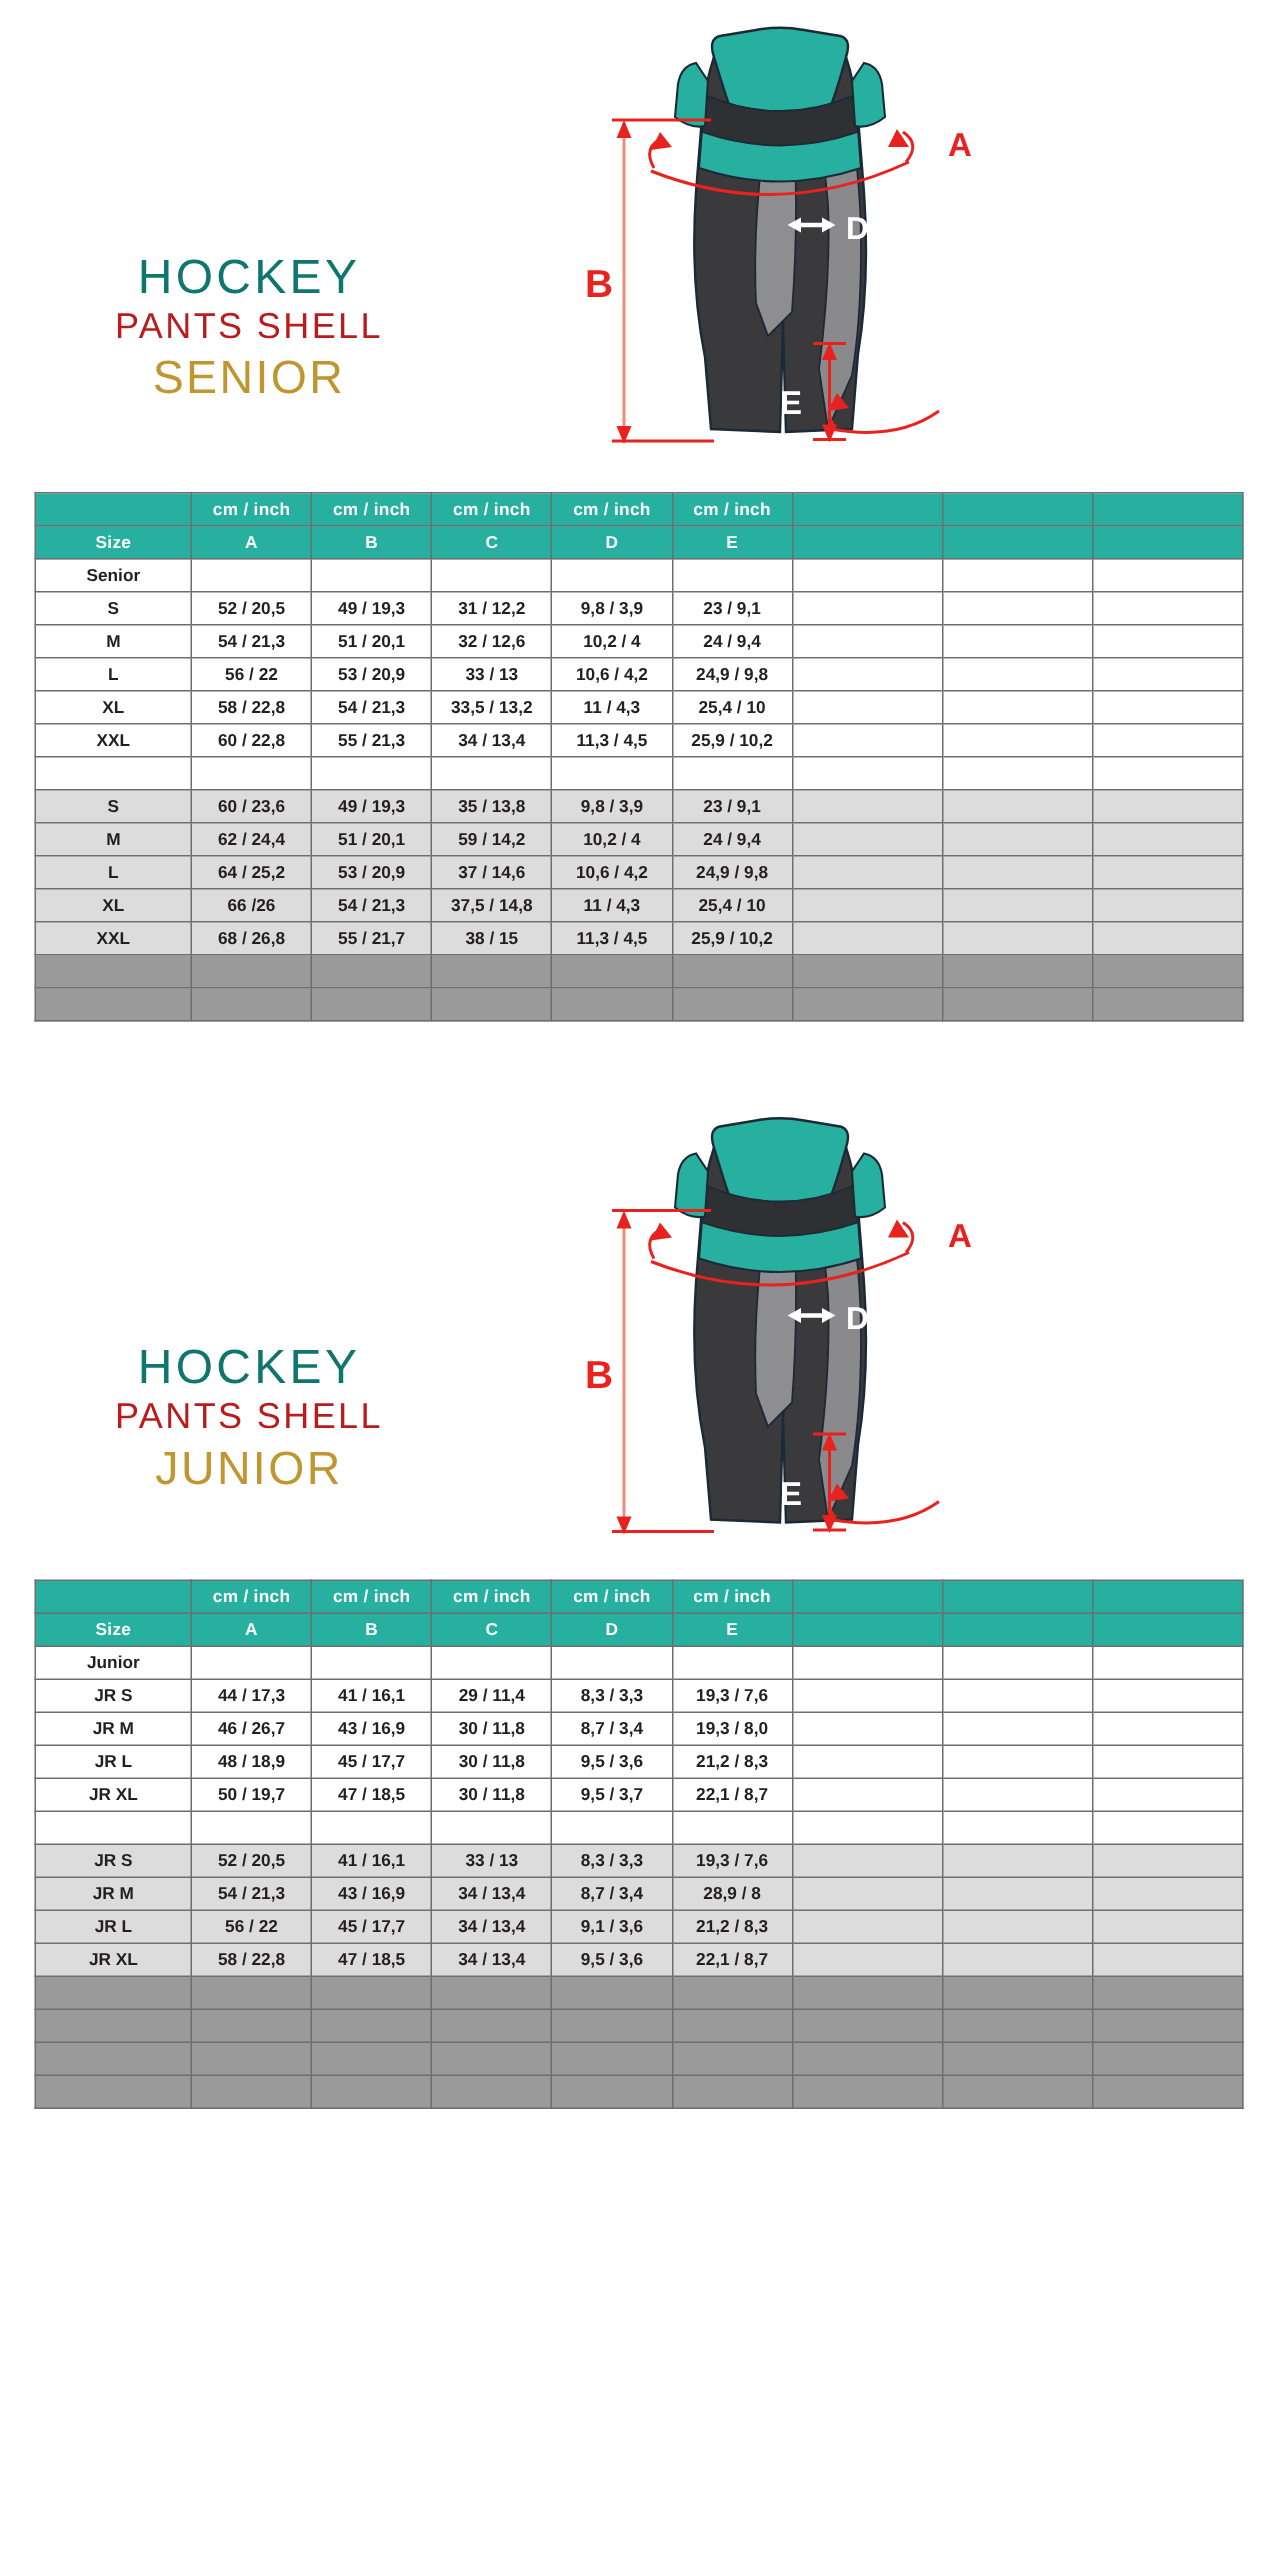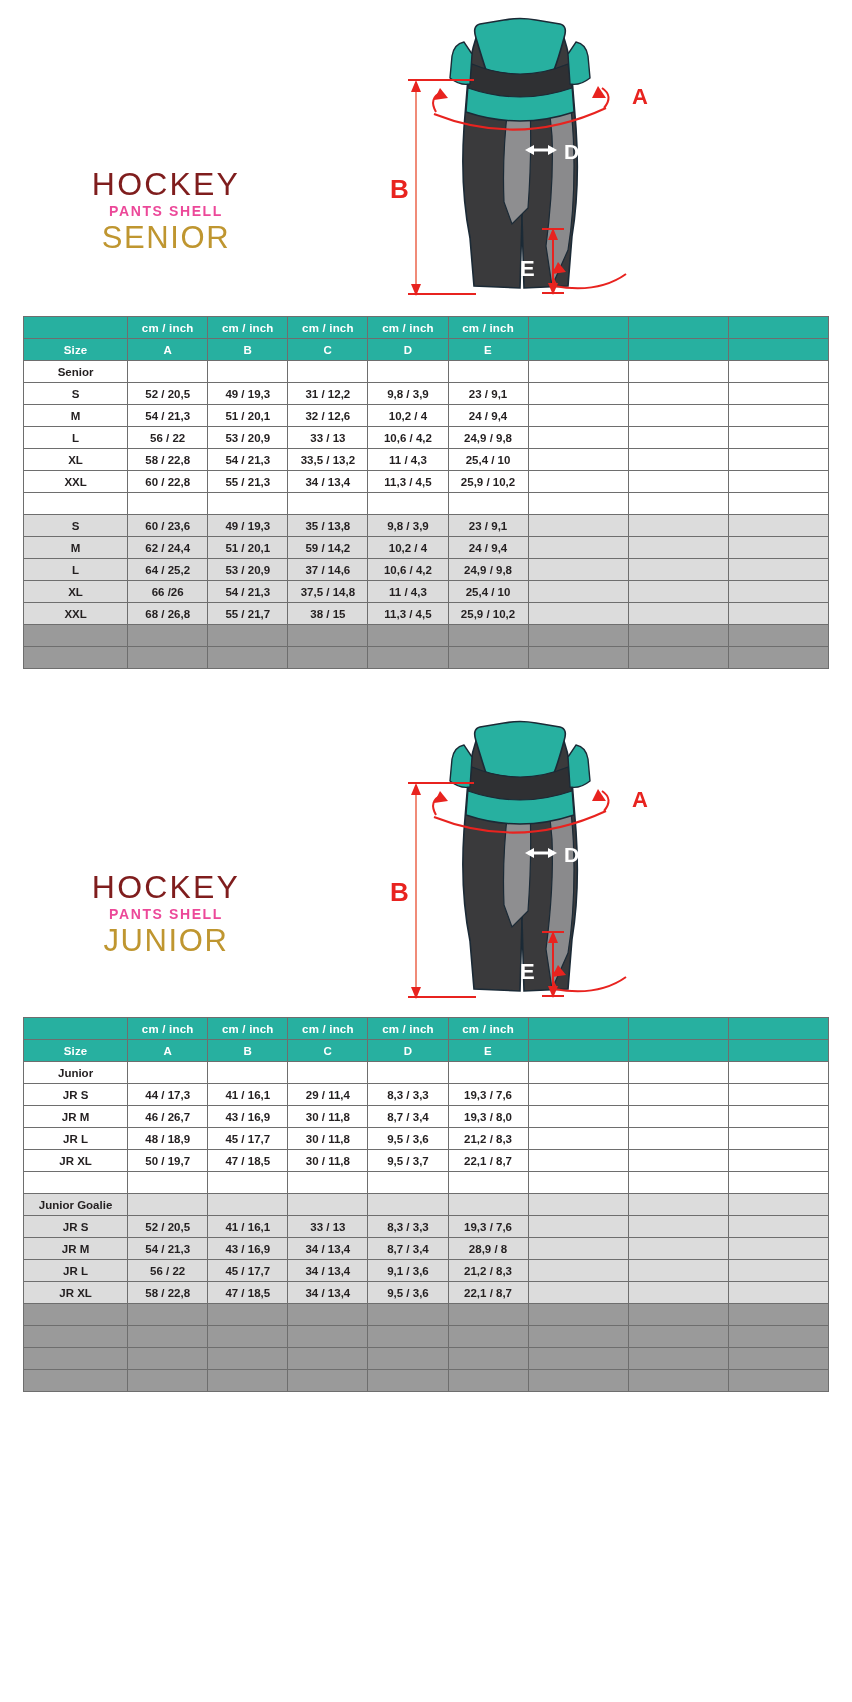--- a/index.html
+++ b/index.html
@@ -34,29 +34,29 @@
   .title-block {
     position: absolute;
     left: 36px;
     top: 168px;
     width: 260px;
     text-align: center;
   }
   .title-line1 {
     font-size: 32px;
     letter-spacing: 2.2px;
-    color: #7f1d1d;
+    color: #0f766e;
     font-weight: 400;
     line-height: 1.05;
   }
   .title-line2 {
-    font-size: 14px;
+    font-size: 24px;
     letter-spacing: 1.6px;
-    color: #ec4899;
-    font-weight: 700;
+    color: #b91c1c;
+    font-weight: 400;
     line-height: 1.35;
   }
   .title-line3 {
     font-size: 31px;
     letter-spacing: 1.6px;
     color: #bf9630;
     font-weight: 400;
     line-height: 1.15;
   }
 
@@ -64,21 +64,21 @@
   .illus {
     position: absolute;
     left: 368px;
     top: 8px;
   }
 
   
   table.size-table {
     border-collapse: collapse;
     table-layout: fixed;
-    margin: 4px auto;
+    margin: 16px auto;
     width: 806px;
   }
   table.size-table col.c0 { width: 104px; }
   table.size-table col.c1,
   table.size-table col.c2,
   table.size-table col.c3,
   table.size-table col.c4,
   table.size-table col.c5 { width: 80px; }
   table.size-table col.c6,
   table.size-table col.c7,
@@ -541,31 +541,20 @@
               <td></td>
               <td></td>
               <td></td>
               <td></td>
               <td></td>
               <td></td>
               <td></td>
               <td></td>
             </tr>
             <tr class="gray">
-              <td class="grouplabel">Junior Goalie</td>
-              <td></td>
-              <td></td>
-              <td></td>
-              <td></td>
-              <td></td>
-              <td></td>
-              <td></td>
-              <td></td>
-            </tr>
-            <tr class="gray">
               <td class="rowlabel">JR S</td>
               <td>52 / 20,5</td>
               <td>41 / 16,1</td>
               <td>33 / 13</td>
               <td>8,3 / 3,3</td>
               <td>19,3 / 7,6</td>
               <td></td>
               <td></td>
               <td></td>
             </tr>

